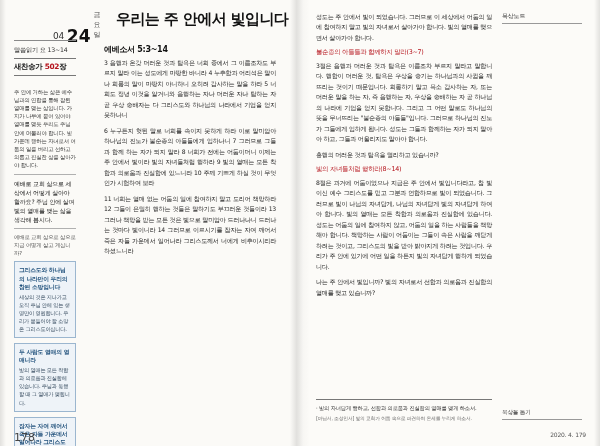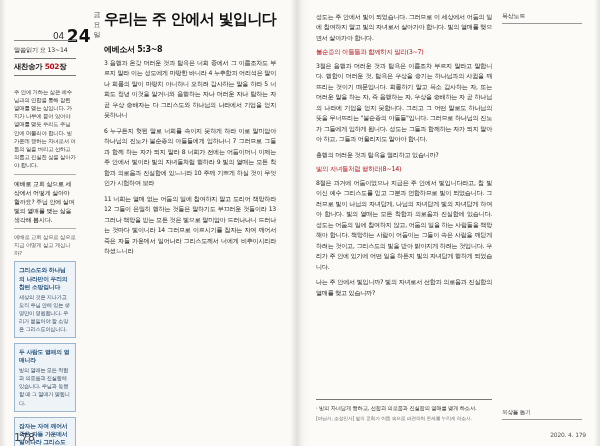--- a/index.html
+++ b/index.html
@@ -159,21 +159,21 @@
   .blue-box .bb-body {
     font-size: 5.2px;
     color: #33485c;
     line-height: 1.55;
     letter-spacing: -0.2px;
   }
 
   
   .main-title {
     position: absolute;
-    left: 104px; top: 10px;
+    left: 116px; top: 10px;
     font-size: 15px;
     font-weight: bold;
     color: #111;
     letter-spacing: -0.6px;
   }
   .scripture-ref {
     position: absolute;
     left: 104px; top: 44px;
     font-size: 8px;
     font-weight: bold;
@@ -295,21 +295,21 @@
       <div class="bb-title">두 사람도 열매의 열매니라</div>
       <div class="bb-body">빛의 열매는 모든 착함과 의로움과 진실함에 있습니다. 주님과 동행할 때 그 열매가 맺힙니다.</div>
     </div>
     <div class="blue-box">
       <div class="bb-title">잠자는 자여 깨어서 죽은 자들 가운데서 일어나라 그리스도께서 너에게 비치시리라</div>
 
     </div>
   </div>
 
   <div class="main-title">우리는 주 안에서 빛입니다</div>
-  <div class="scripture-ref">에베소서 5:3~8</div>
+  <div class="scripture-ref">에베소서 5:3~14</div>
 
   <div class="body-col" id="left-body">
     <p>3 음행과 온갖 더러운 것과 탐욕은 너희 중에서 그 이름조차도 부르지 말라 이는 성도에게 마땅한 바니라 4 누추함과 어리석은 말이나 희롱의 말이 마땅치 아니하니 오히려 감사하는 말을 하라 5 너희도 정녕 이것을 알거니와 음행하는 자나 더러운 자나 탐하는 자 곧 우상 숭배자는 다 그리스도와 하나님의 나라에서 기업을 얻지 못하나니</p>
     <p>6 누구든지 헛된 말로 너희를 속이지 못하게 하라 이로 말미암아 하나님의 진노가 불순종의 아들들에게 임하나니 7 그러므로 그들과 함께 하는 자가 되지 말라 8 너희가 전에는 어둠이더니 이제는 주 안에서 빛이라 빛의 자녀들처럼 행하라 9 빛의 열매는 모든 착함과 의로움과 진실함에 있느니라 10 주께 기쁘게 하실 것이 무엇인가 시험하여 보라</p>
     <p>11 너희는 열매 없는 어둠의 일에 참여하지 말고 도리어 책망하라 12 그들이 은밀히 행하는 것들은 말하기도 부끄러운 것들이라 13 그러나 책망을 받는 모든 것은 빛으로 말미암아 드러나나니 드러나는 것마다 빛이니라 14 그러므로 이르시기를 잠자는 자여 깨어서 죽은 자들 가운데서 일어나라 그리스도께서 너에게 비추이시리라 하셨느니라</p>
   </div>
 
   <div class="folio-left">178</div>
 
   <div class="body-col" id="right-body">

